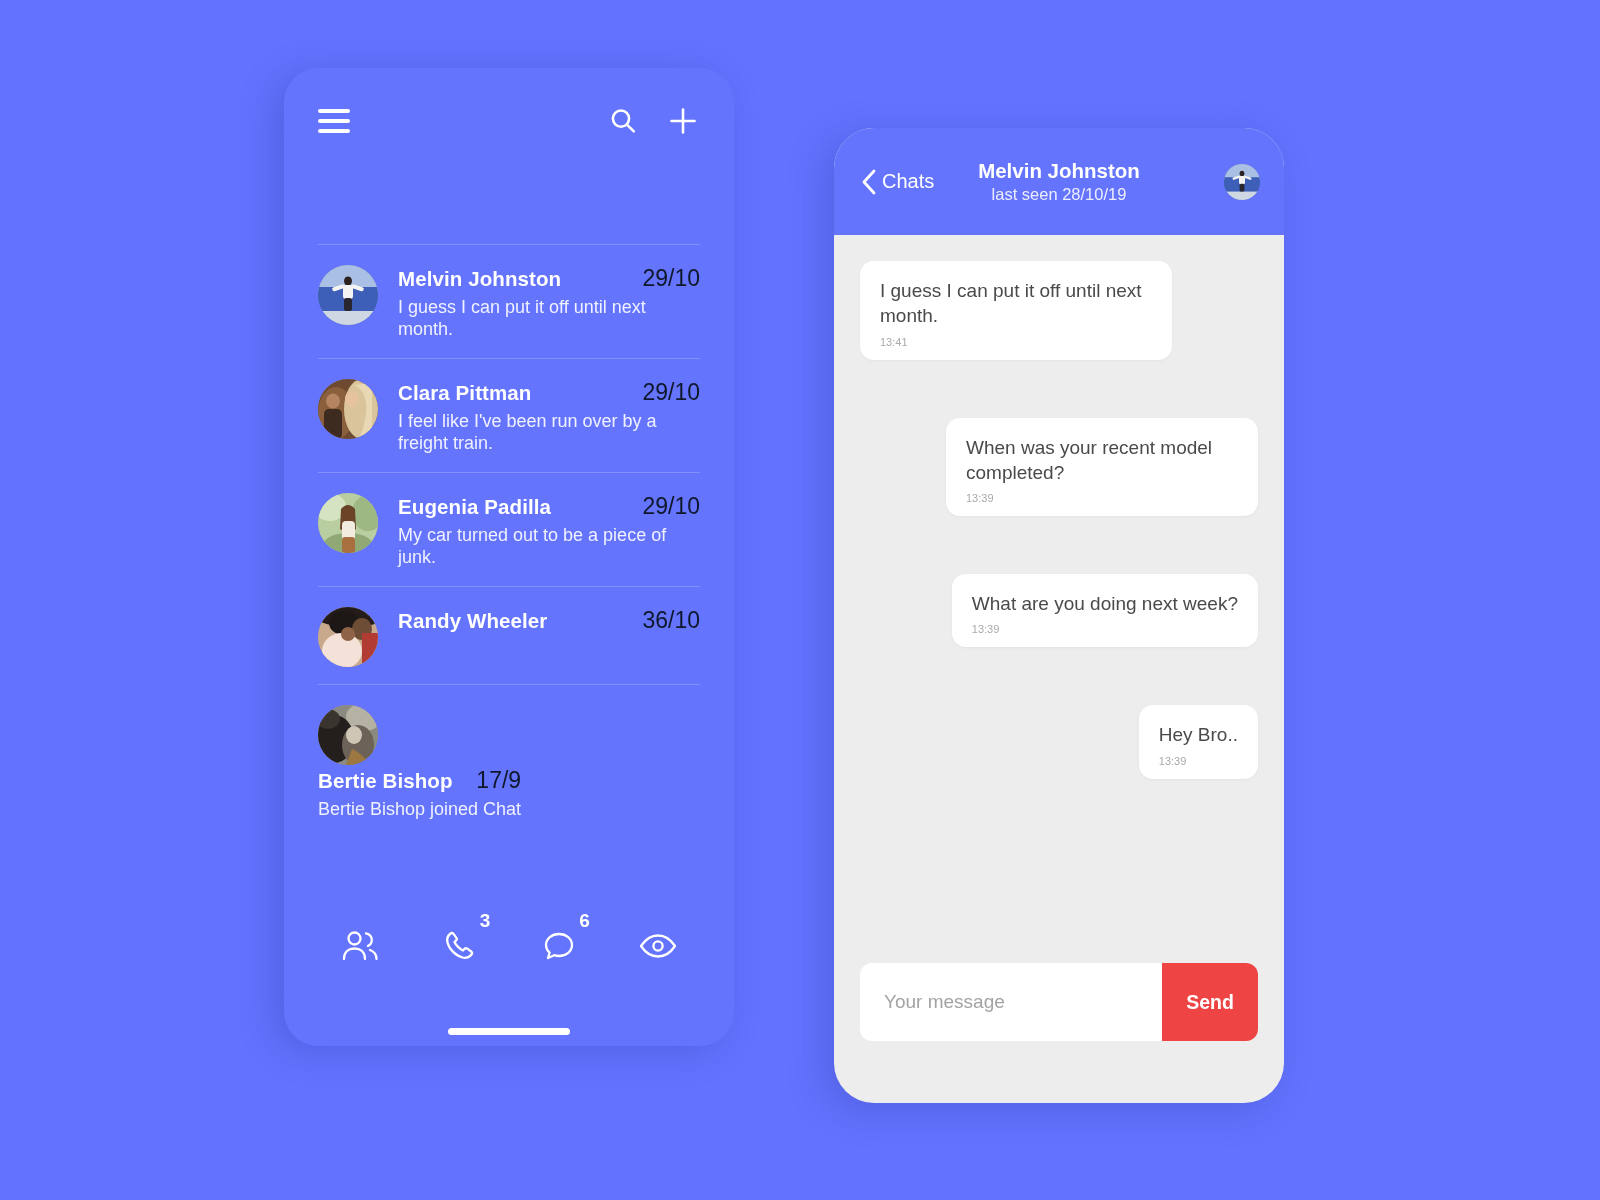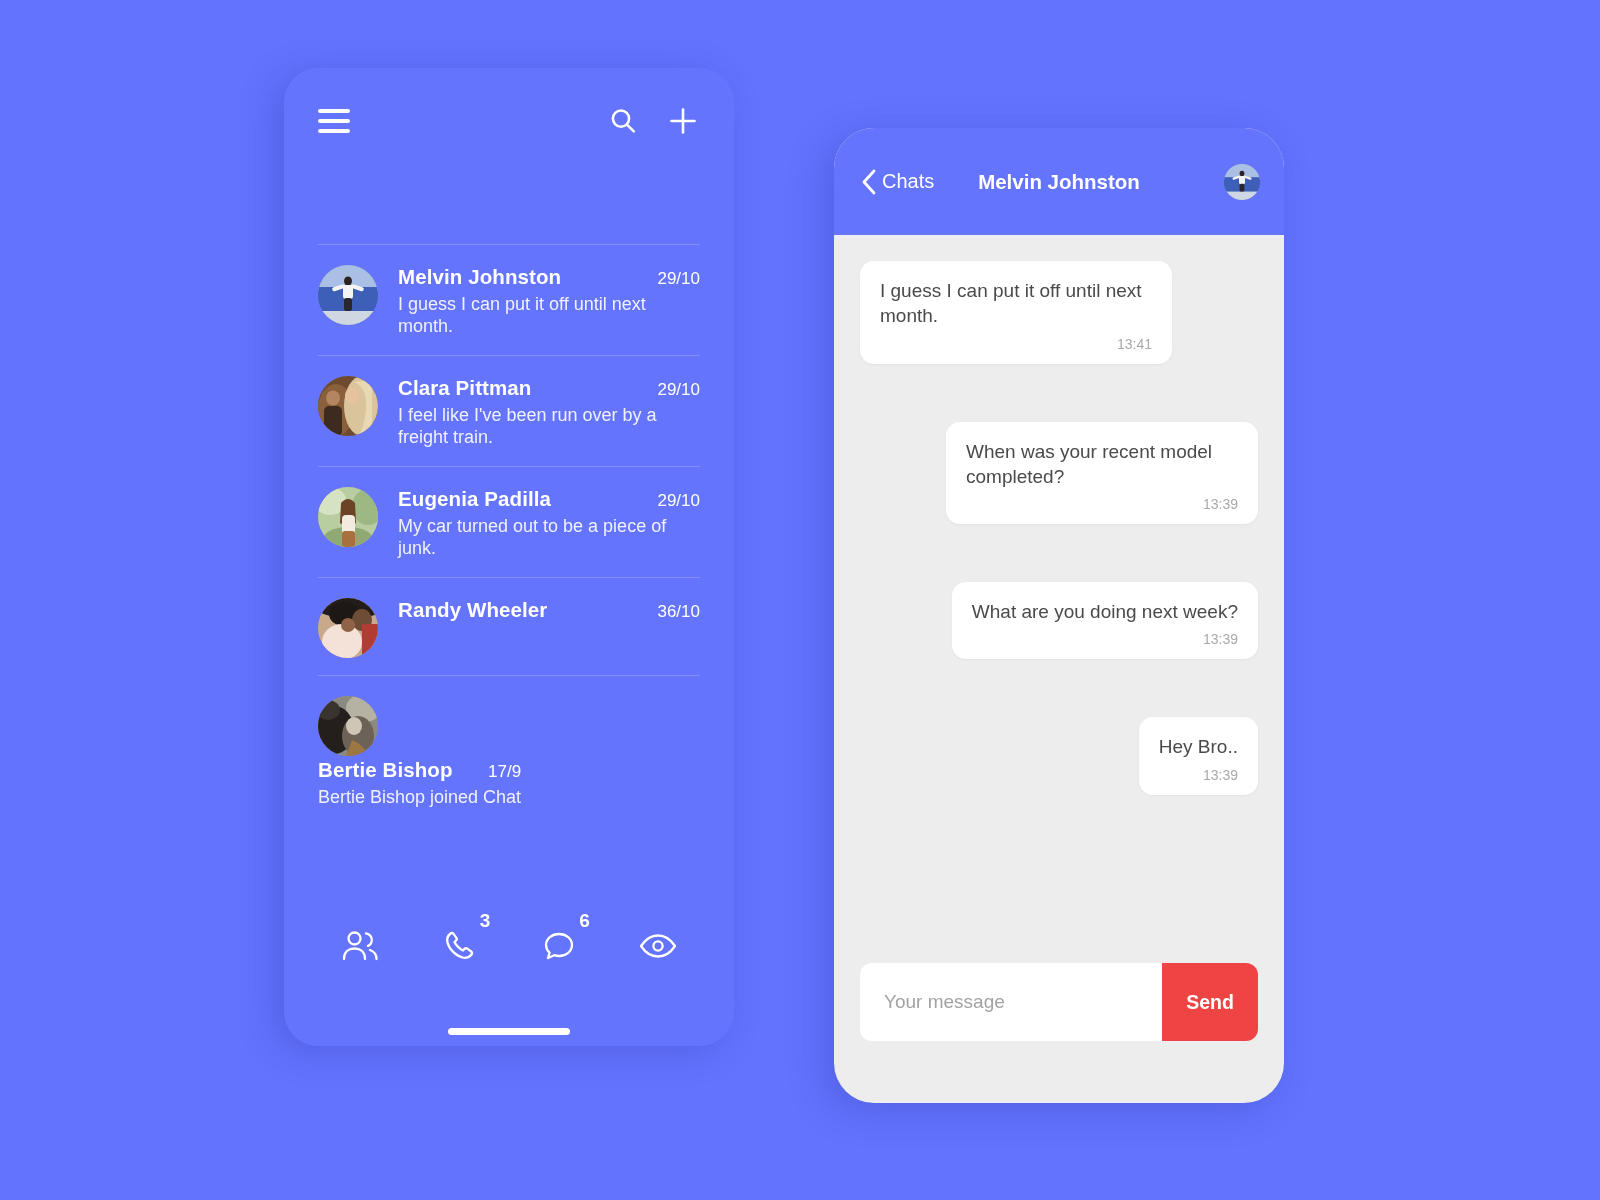--- a/index.html
+++ b/index.html
@@ -115,22 +115,22 @@
 
   .chat-name {
     font-size: 20.5px;
     font-weight: bold;
     color: #ffffff;
     letter-spacing: 0.1px;
     white-space: nowrap;
   }
 
   .chat-date {
-    font-size: 17px;
-    color: #ffffff;
+    font-size: 23px;
+    color: #0f172a;
     white-space: nowrap;
   }
 
   .chat-preview {
     margin-top: 5px;
     font-size: 18px;
     line-height: 1.22;
     color: #f0f1ff;
     font-weight: normal;
   }
@@ -271,23 +271,22 @@
   .bubble.outgoing { align-self: flex-end; margin-top: 36px; }
 
   .bubble-text {
     font-size: 19px;
     line-height: 1.33;
     color: #4a4a4a;
   }
 
   .bubble-time {
     margin-top: 7px;
-    font-size: 14px;
+    font-size: 11px;
     color: #a9a9a9;
-    text-align: right;
   }
 
   .composer {
     flex: 0 0 auto;
     padding: 8px 26px 62px 26px;
     display: flex;
     align-items: flex-end;
   }
 
   .msg-input {
@@ -498,20 +497,21 @@
   <div class="chat-topbar">
     <div class="back-btn">
       <svg width="18" height="28" viewBox="0 0 18 28" fill="none">
         <path d="M14 3 L4 14 L14 25" stroke="#ffffff" stroke-width="2.8" stroke-linecap="round" stroke-linejoin="round"></path>
       </svg>
       <span class="back-label">Chats</span>
     </div>
 
     <div class="chat-title-wrap">
       <div class="chat-title">Melvin Johnston</div>
+      <div class="chat-subtitle">last seen 28/10/19</div>
     </div>
 
     <div class="header-avatar">
       <svg class="av-svg" viewBox="0 0 60 60" preserveAspectRatio="xMidYMid slice">
         <rect width="60" height="60" fill="#4e6fc4"></rect>
         <rect y="0" width="60" height="26" fill="#a9c0e4"></rect>
         <rect y="22" width="60" height="24" fill="#3d5fb8"></rect>
         <rect y="46" width="60" height="14" fill="#cfd7e2"></rect>
         <ellipse cx="30" cy="16" rx="4" ry="4.6" fill="#2c2320"></ellipse>
         <rect x="25" y="20" width="10" height="14" rx="3" fill="#f4f4f2"></rect>

